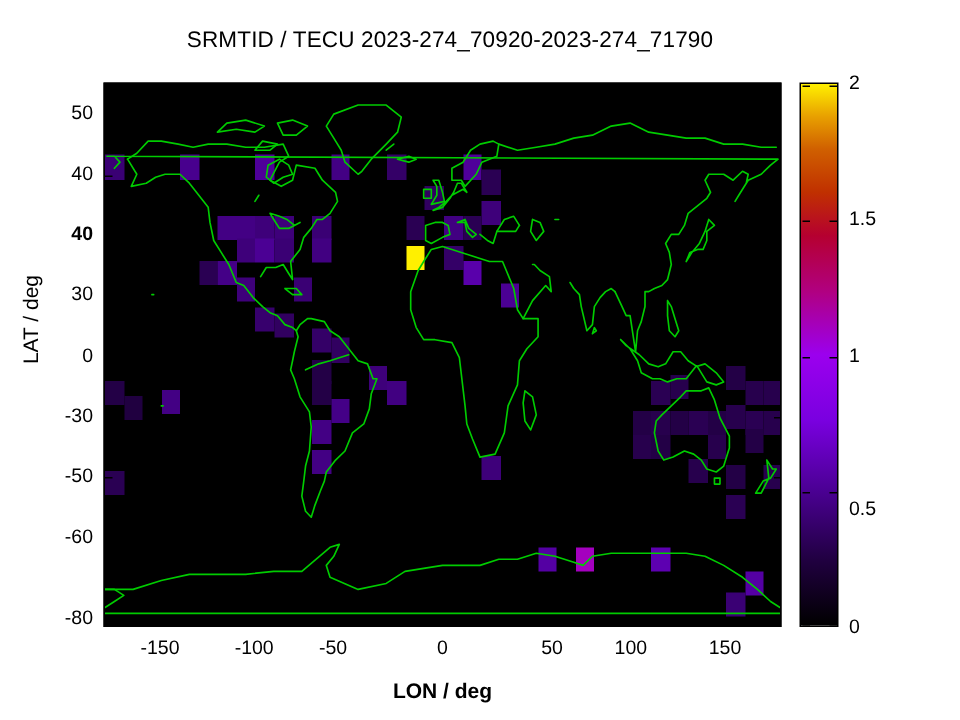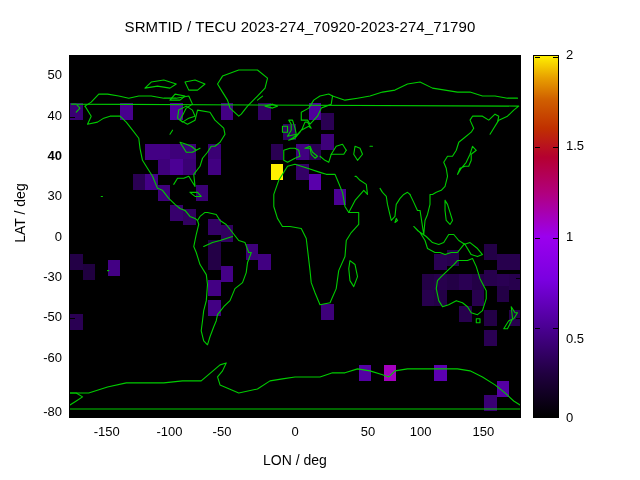--- a/index.html
+++ b/index.html
@@ -31,21 +31,21 @@
   .tickmark{position:absolute;background:#000;}
 
   
   .xlab{position:absolute;font-size:13px;color:#000;text-align:center;
         width:60px;top:424px;}
   .ylab{position:absolute;font-size:13px;color:#000;text-align:right;
         width:40px;left:22px;}
 
   
   #xtitle{position:absolute;left:69px;top:452px;width:452px;
-          text-align:center;font-size:14px;color:#000;}
+          text-align:center;font-size:14px;color:#000;font-weight:bold;}
   #ytitle{position:absolute;left:-60px;top:205px;width:160px;
           text-align:center;font-size:14px;color:#000;
           transform:rotate(-90deg);transform-origin:center;}
 
   
   #cbar{
     position:absolute;left:533px;top:55px;width:26px;height:363px;
     border:1px solid #000;box-sizing:border-box;
   }
   #cbarfill{position:absolute;inset:0;}

